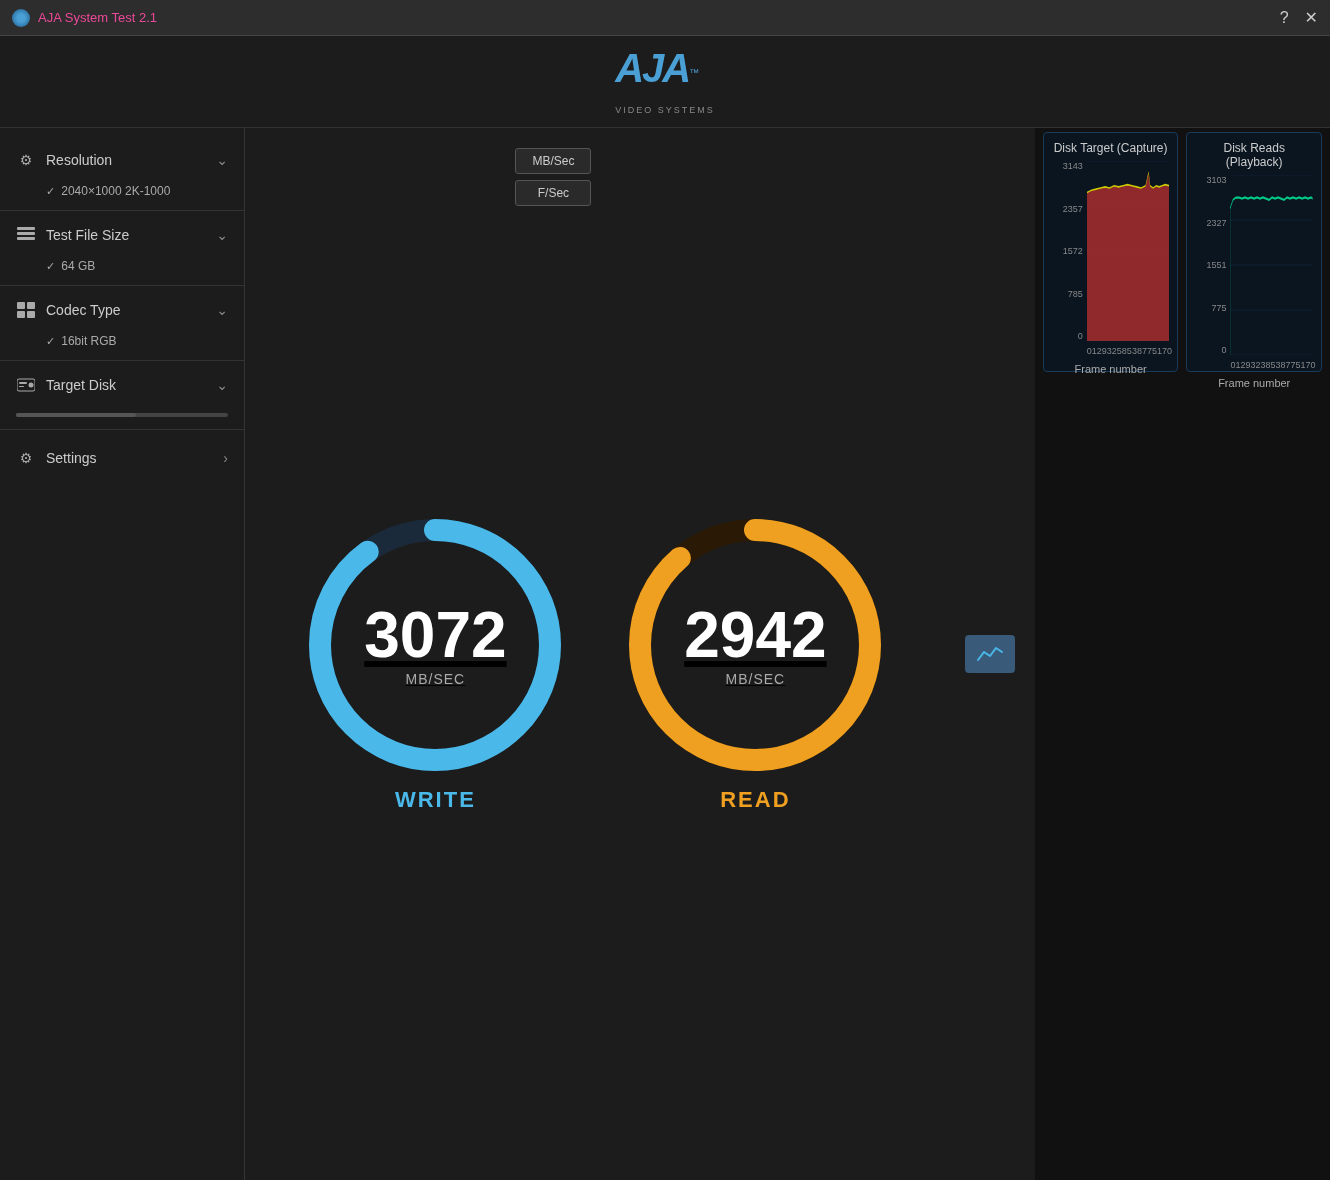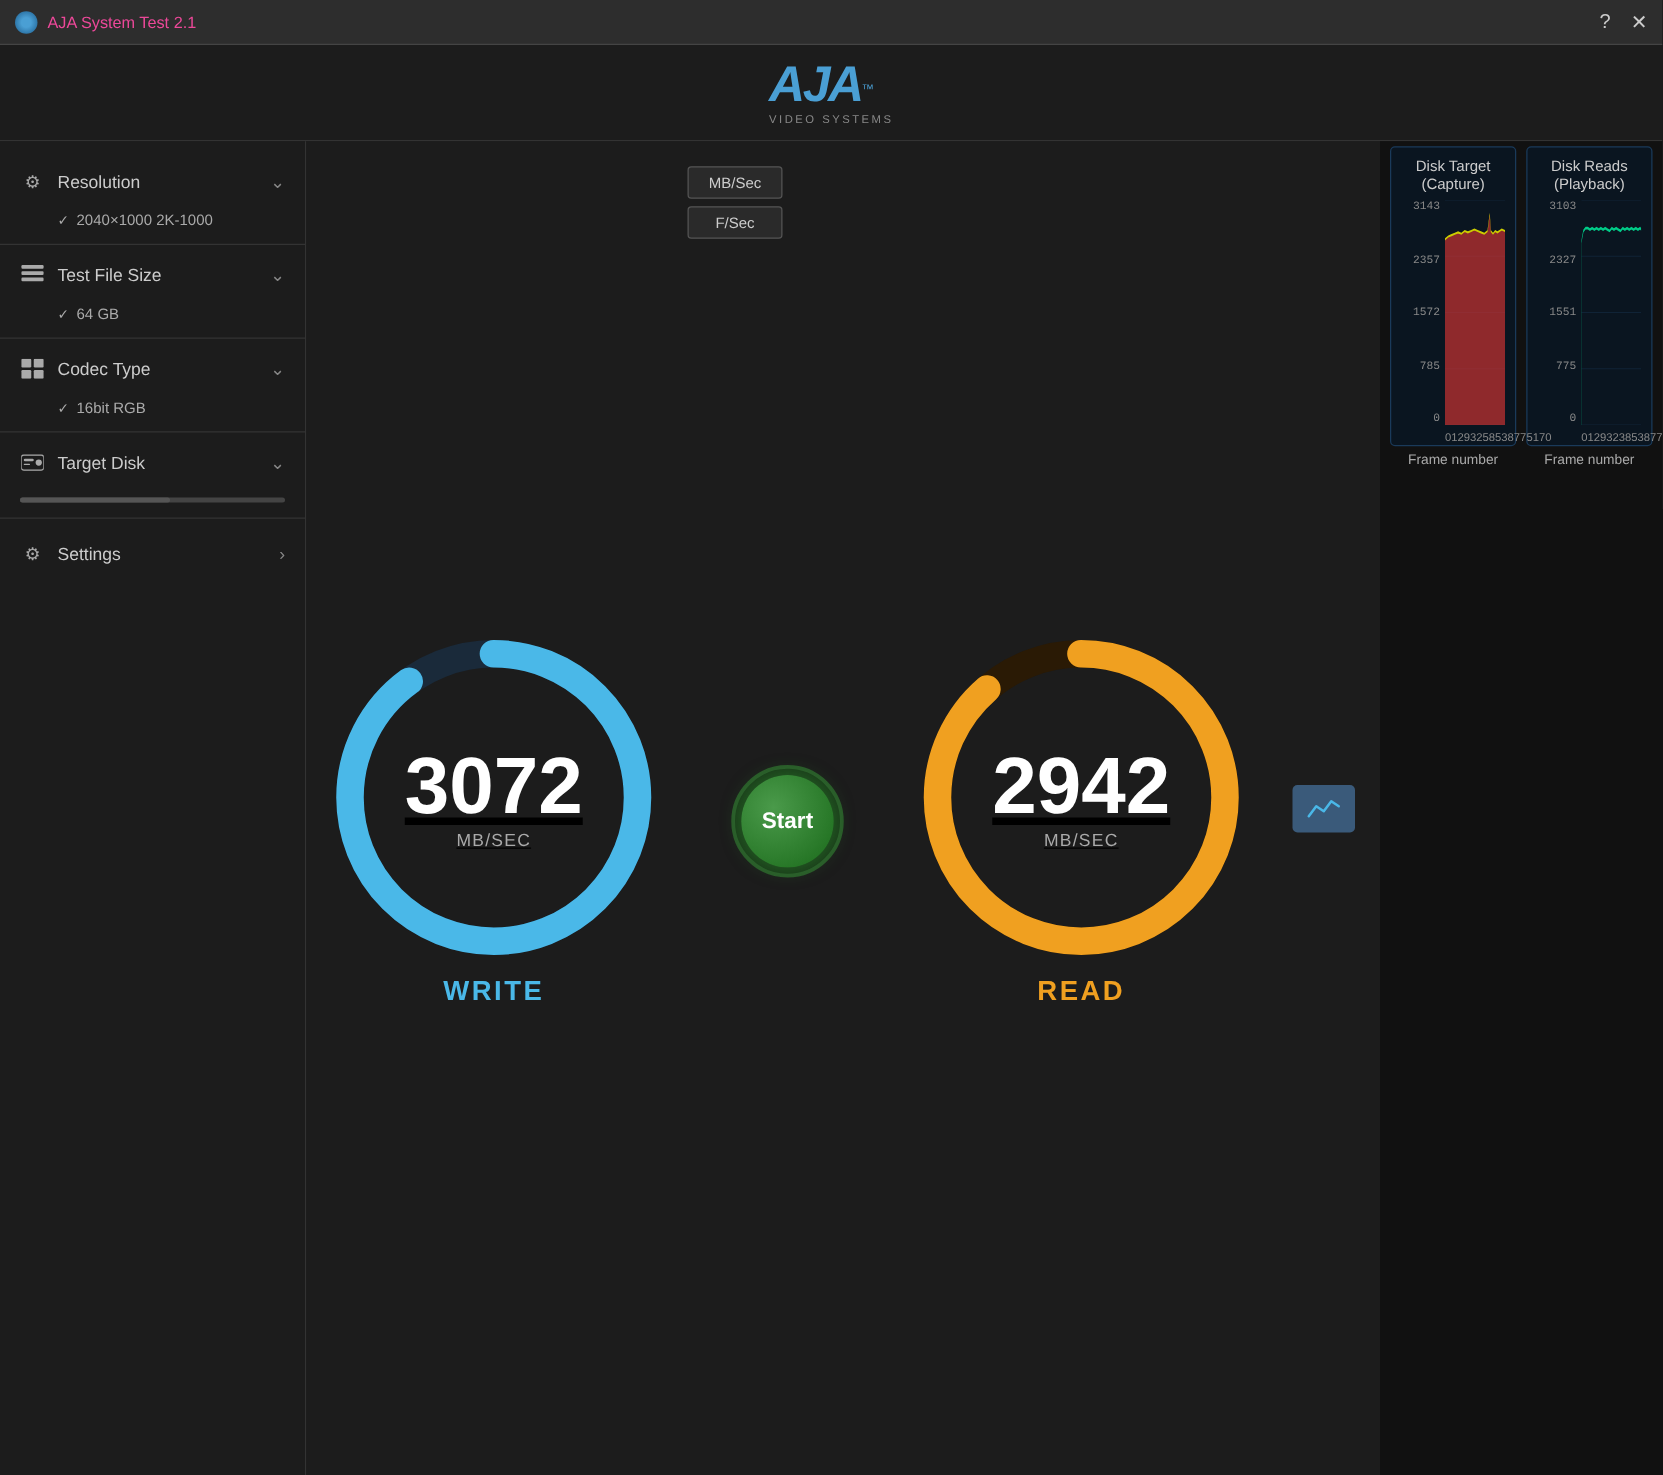--- a/index.html
+++ b/index.html
@@ -82,21 +82,21 @@
     .aja-logo-tm {
       font-size: 10px;
       color: #4a9fd4;
       vertical-align: super;
     }
     .aja-logo-sub {
       font-size: 9px;
       color: #888;
       letter-spacing: 2px;
       text-transform: uppercase;
-      margin-top: 2px;
+      margin-top: 17px;
     }
     .nav-buttons {
       display: flex;
       gap: 4px;
     }
     .nav-btn {
       padding: 8px 20px;
       background: #2a2a2a;
       border: 1px solid #555;
       color: #ddd;
@@ -391,21 +391,20 @@
       position: absolute;
       left: 0;
       top: 0;
       bottom: 20px;
       width: 35px;
       display: flex;
       flex-direction: column;
       justify-content: space-between;
       align-items: flex-end;
       padding-right: 4px;
-      font-family: Liberation Mono, monospace;
     }
     .y-label {
       color: #888;
       font-size: 9px;
     }
 
     .x-axis-area {
       position: absolute;
       bottom: 0;
       left: 35px;
@@ -568,27 +567,20 @@
                 <circle cx="130" cy="130" r="115" fill="none" stroke="#4ab8e8" stroke-width="22" stroke-dasharray="650 72" stroke-linecap="round"></circle>
               </svg>
               <div class="gauge-inner">
                 <div class="gauge-value">3072</div>
                 <div class="gauge-unit">MB/SEC</div>
               </div>
             </div>
             <div class="gauge-label-write">WRITE</div>
           </div>
 
-          <div class="start-button-container">
-            <div class="start-btn-outer">
-              <div class="start-btn-inner">
-                <span class="start-btn-text">Start</span>
-              </div>
-            </div>
-          </div>
 
           <div class="gauge-container">
             <div class="gauge">
               <svg viewBox="0 0 260 260">
                 <circle cx="130" cy="130" r="115" fill="none" stroke="#2a1a05" stroke-width="22"></circle>
                 <circle cx="130" cy="130" r="115" fill="none" stroke="#f0a020" stroke-width="22" stroke-dasharray="640 82" stroke-linecap="round"></circle>
               </svg>
               <div class="gauge-inner">
                 <div class="gauge-value">2942</div>
                 <div class="gauge-unit">MB/SEC</div>

